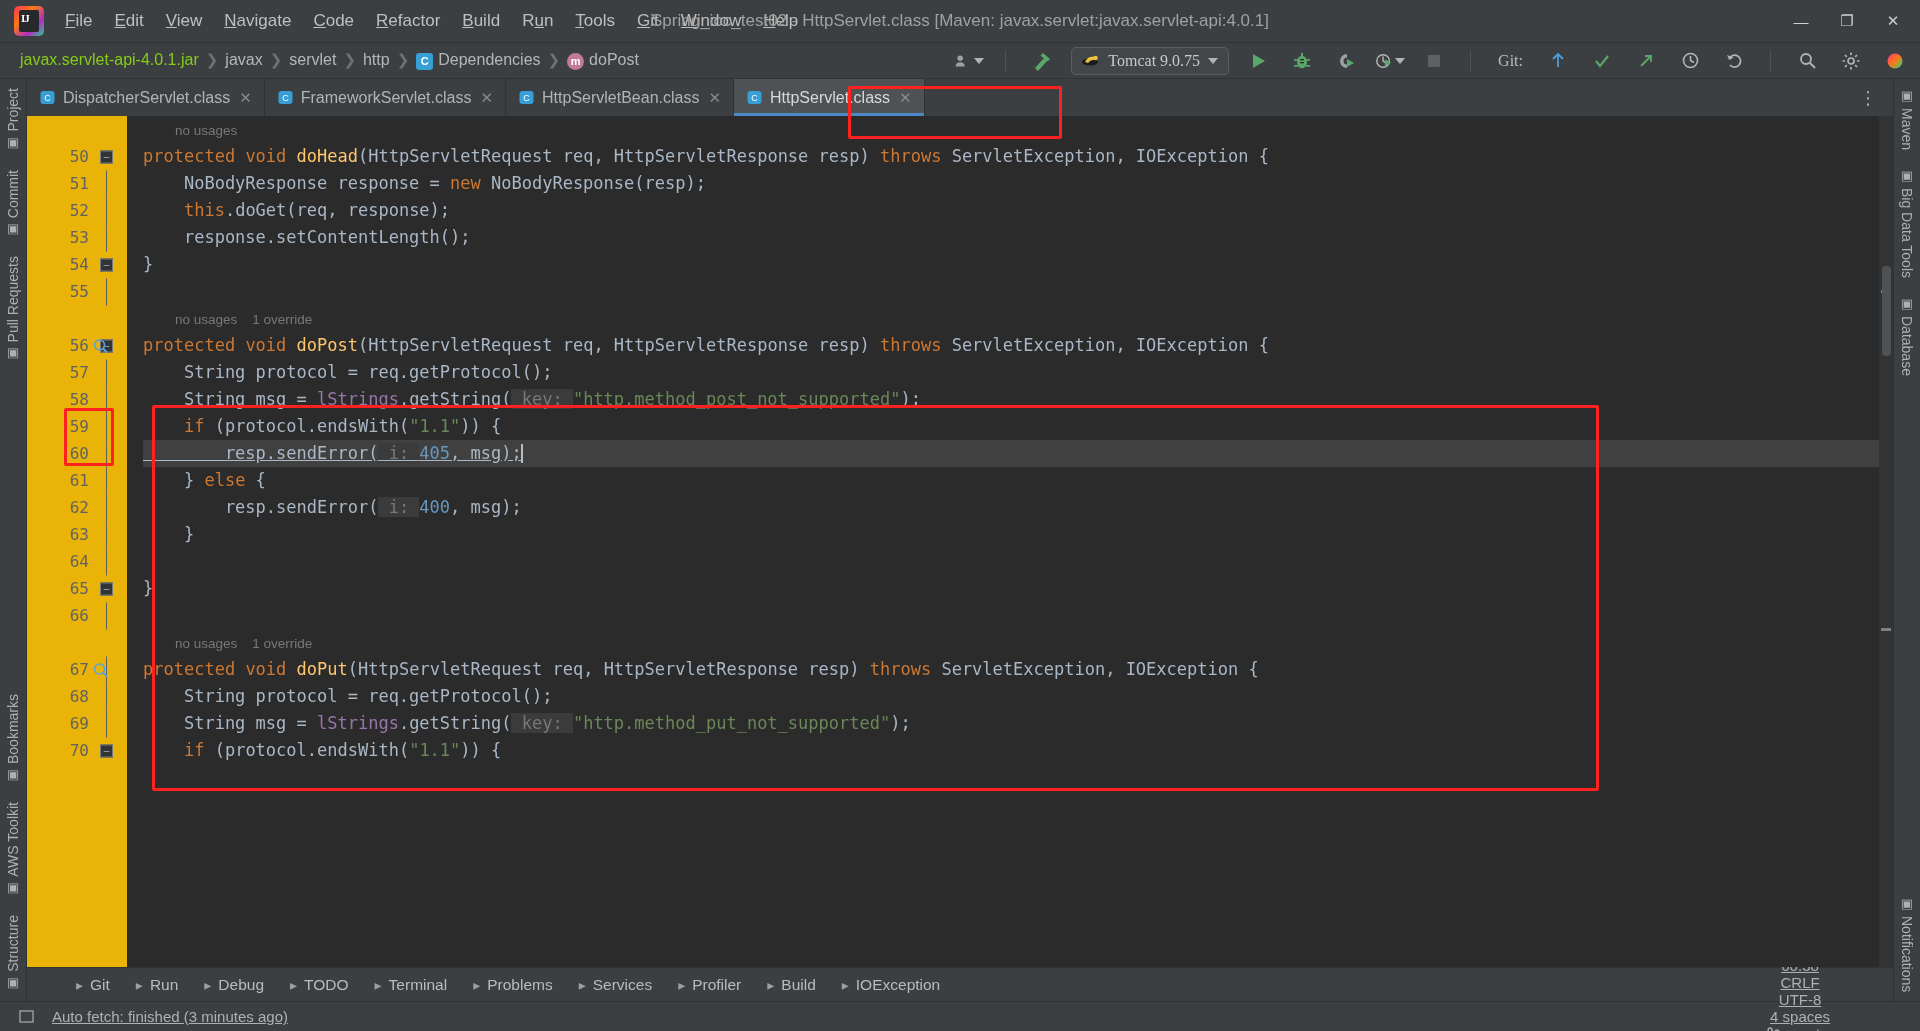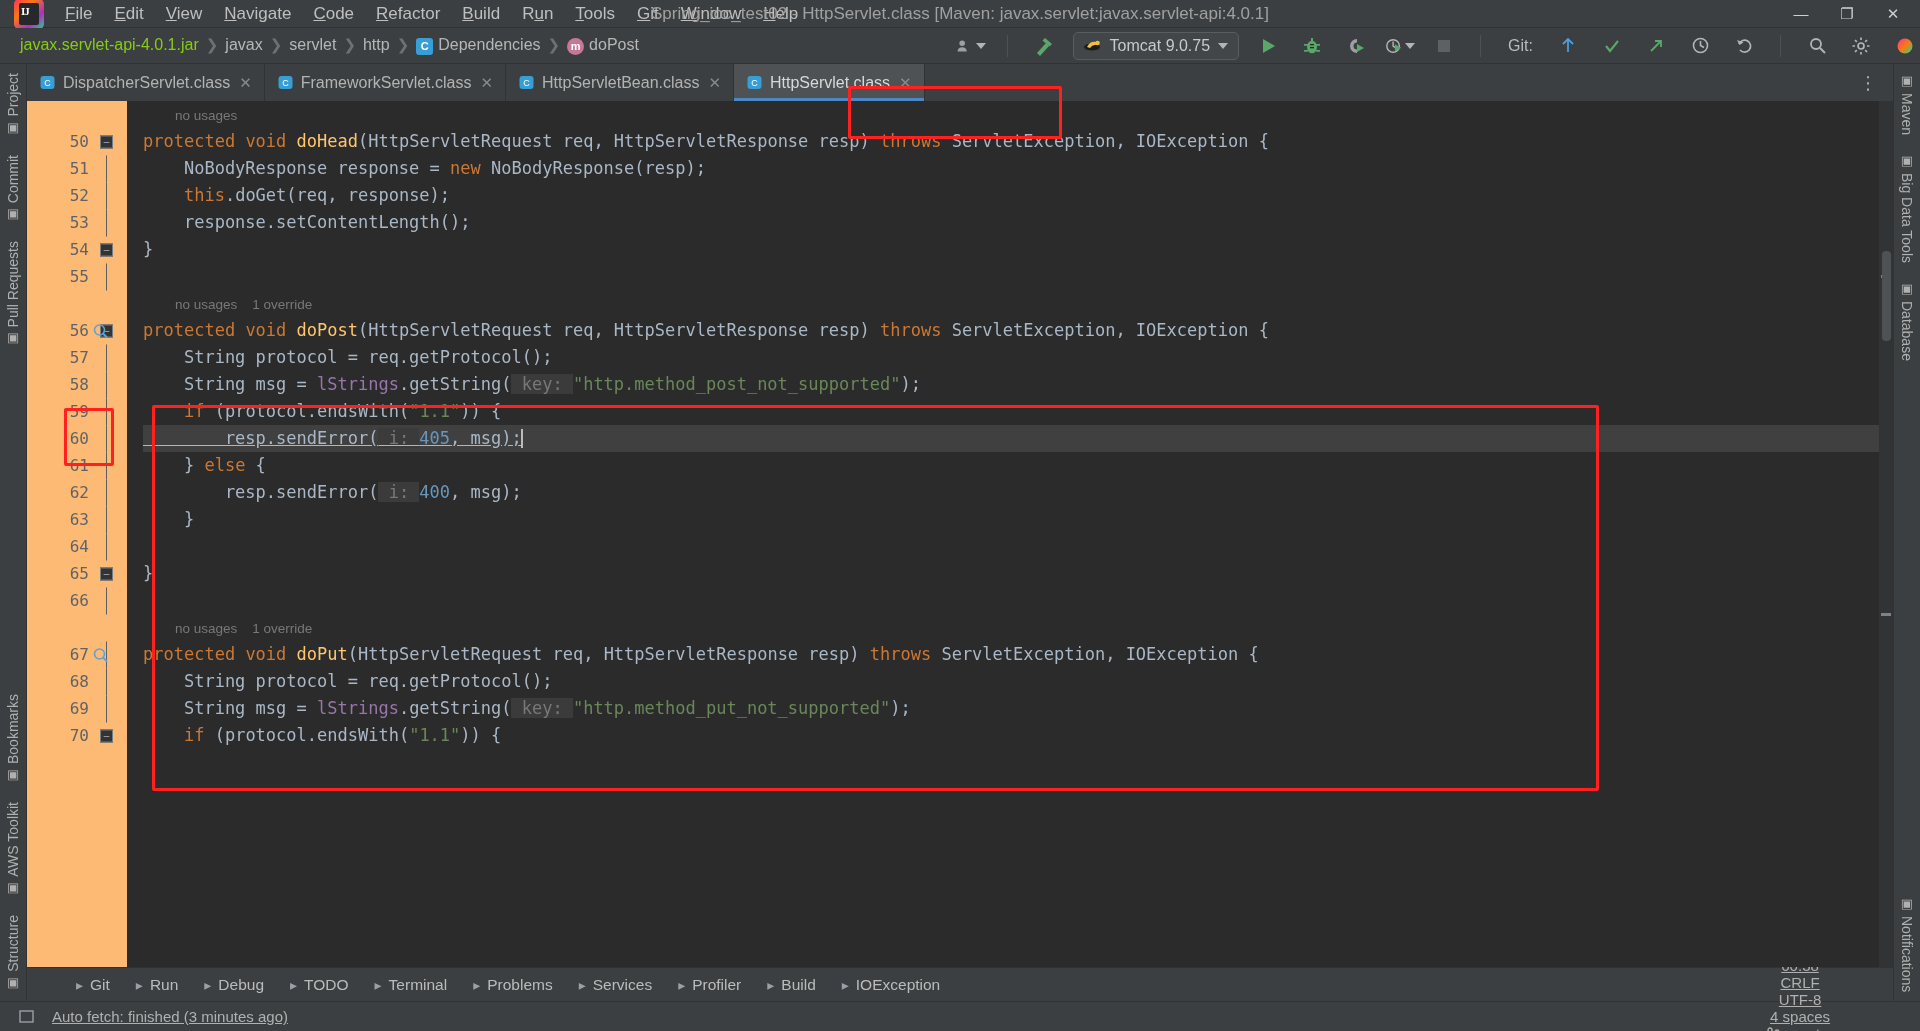--- a/index.html
+++ b/index.html
@@ -7,21 +7,21 @@
     width:1920px; height:1031px;
     background:#3c3f41;
     font-family:"Liberation Sans", sans-serif;
     overflow:hidden;
     color:#bbbbbb;
   }
   .app{ position:relative; width:1920px; height:1031px; display:flex; flex-direction:column; background:#3c3f41; }
 
   
   .titlebar{
-    height:28px; background:#3c3f41; display:flex; align-items:center;
+    height:43px; background:#3c3f41; display:flex; align-items:center;
     position:relative; flex:none; border-bottom:1px solid #323232;
   }
   .ij-logo{ width:30px;height:30px;margin-left:14px;margin-right:10px;position:relative;flex:none; border-radius:4px; overflow:hidden;}
   .ij-logo .sq{position:absolute;inset:0;background:linear-gradient(135deg,#fe315d 0%,#f97a12 35%,#b02dc1 70%,#21d789 100%);border-radius:5px;}
   .ij-logo .inner{position:absolute;left:5px;top:4px;width:20px;height:22px;background:#27282c;border-radius:2px;}
   .ij-logo .ij{position:absolute;left:7px;top:6px;color:#fff;font-size:11px;font-weight:bold;letter-spacing:-1px;font-family:"Liberation Serif",serif;}
   .menu{ display:flex; align-items:center; gap:0px; }
   .menu .mi{ padding:6px 11px; font-size:17px; color:#bfbfbf; cursor:default; border-radius:3px; }
   .menu .mi u{ text-decoration:underline; }
   .wintitle{
@@ -40,21 +40,21 @@
   .crumbs .c{ padding:1px 6px; cursor:default; white-space:nowrap; }
   .crumbs .c.bold{ font-weight:normal; color:#84cc16; }
   .crumbs .sep{ color:#6e7174; font-size:15px; padding:0 1px; }
   .badge{
     display:inline-flex;align-items:center;justify-content:center;
     width:17px;height:17px;border-radius:50%;font-size:11px;color:#1c1c1c;margin-right:5px;
     vertical-align:middle;font-weight:bold;
   }
   .badge.cls{ background:#389fd6; color:#fff; border-radius:3px;}
   .badge.mth{ background:#c67997; color:#fff; }
-  .tb-right{ margin-left:auto; display:flex; align-items:center; gap:14px; }
+  .tb-right{ margin-left:auto; display:flex; align-items:center; gap:14px; padding-right:10px;font-family:Liberation Serif, serif;}
   .tbtn{ width:30px;height:28px;display:flex;align-items:center;justify-content:center;border-radius:4px;cursor:default;}
   .vsep{ width:1px;height:22px;background:#4e5254;margin:0 7px; }
   .runcfg{
     display:flex;align-items:center;gap:8px;height:28px;padding:0 10px 0 8px;
     border:1px solid #5a5d5f;border-radius:5px;background:#434649;font-size:16px;color:#c7c9cb;
   }
   .caret{ width:0;height:0;border-left:5px solid transparent;border-right:5px solid transparent;border-top:6px solid #b4b4b4; }
   .gitlabel{ font-size:16px;color:#bbbbbb;padding:0 6px; }
 
   
@@ -92,21 +92,21 @@
   .notif{
     height:30px;background:#1f3b57;display:flex;align-items:center;padding:0 14px;flex:none;
     font-size:15.5px;color:#c9d6e2; border-bottom:1px solid #2b2b2b;
   }
   .notif .links{ margin-left:auto; display:flex; gap:22px; }
   .notif .links a{ color:#589df6; text-decoration:none; cursor:default; }
 
   
   .editorwrap{ flex:1; display:flex; min-height:0; position:relative; background:#2b2b2b; overflow:hidden;}
   .gutter{
-    width:100px; flex:none; background:#fdba74; position:relative; color:#606366;
+    width:100px; flex:none; background:#eab308; position:relative; color:#606366;
     font-family:"DejaVu Sans Mono", monospace; font-size:16px;
   }
   .gline{ height:27px; display:flex; align-items:center; justify-content:flex-end; padding-right:38px; position:relative;}
   .gfold{ position:absolute; right:14px; top:50%; transform:translateY(-50%); width:13px;height:13px;
           border:1px solid #787d81; display:flex;align-items:center;justify-content:center;color:#9a9fa3;font-size:11px;
           background:#313335; line-height:1;}
   .gfold.bar{ border:none; width:1px;height:27px;background:#5b5f61; right:20px;}
   .grun{ position:absolute; left:66px; top:50%; transform:translateY(-50%); color:#5fa2d8; font-size:14px;}
   .codecol{ flex:1; position:relative; overflow:hidden; }
   .code{

